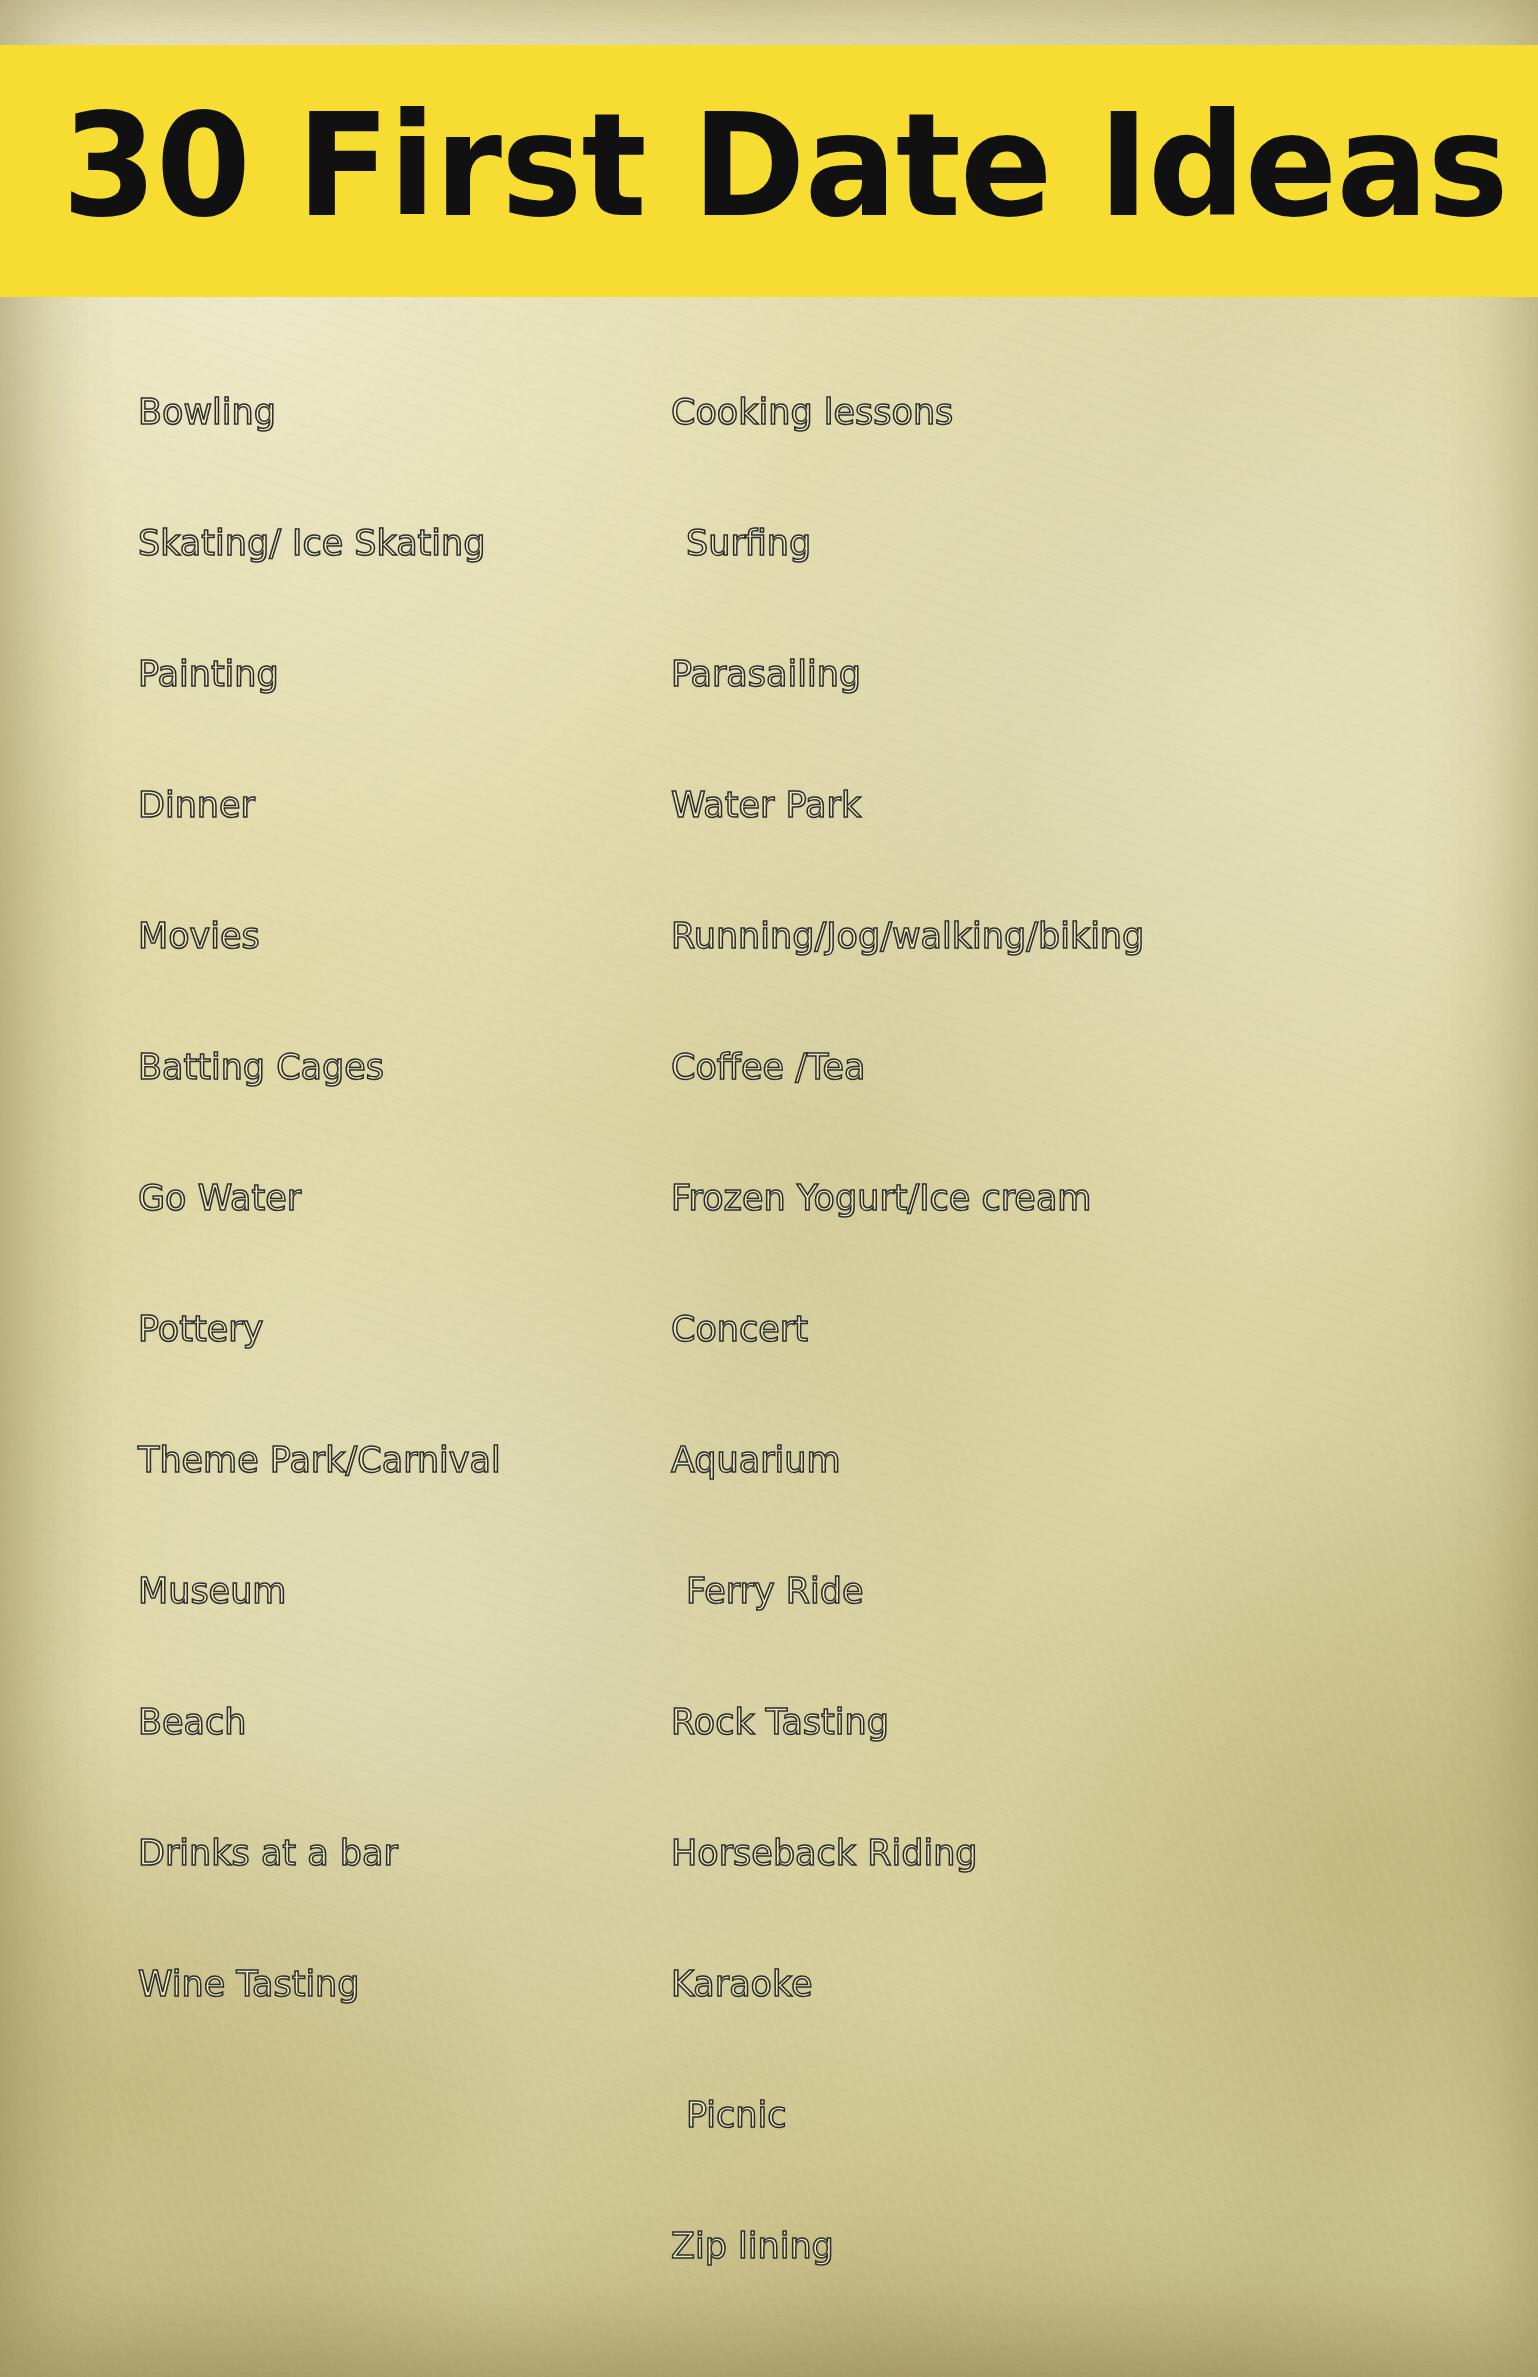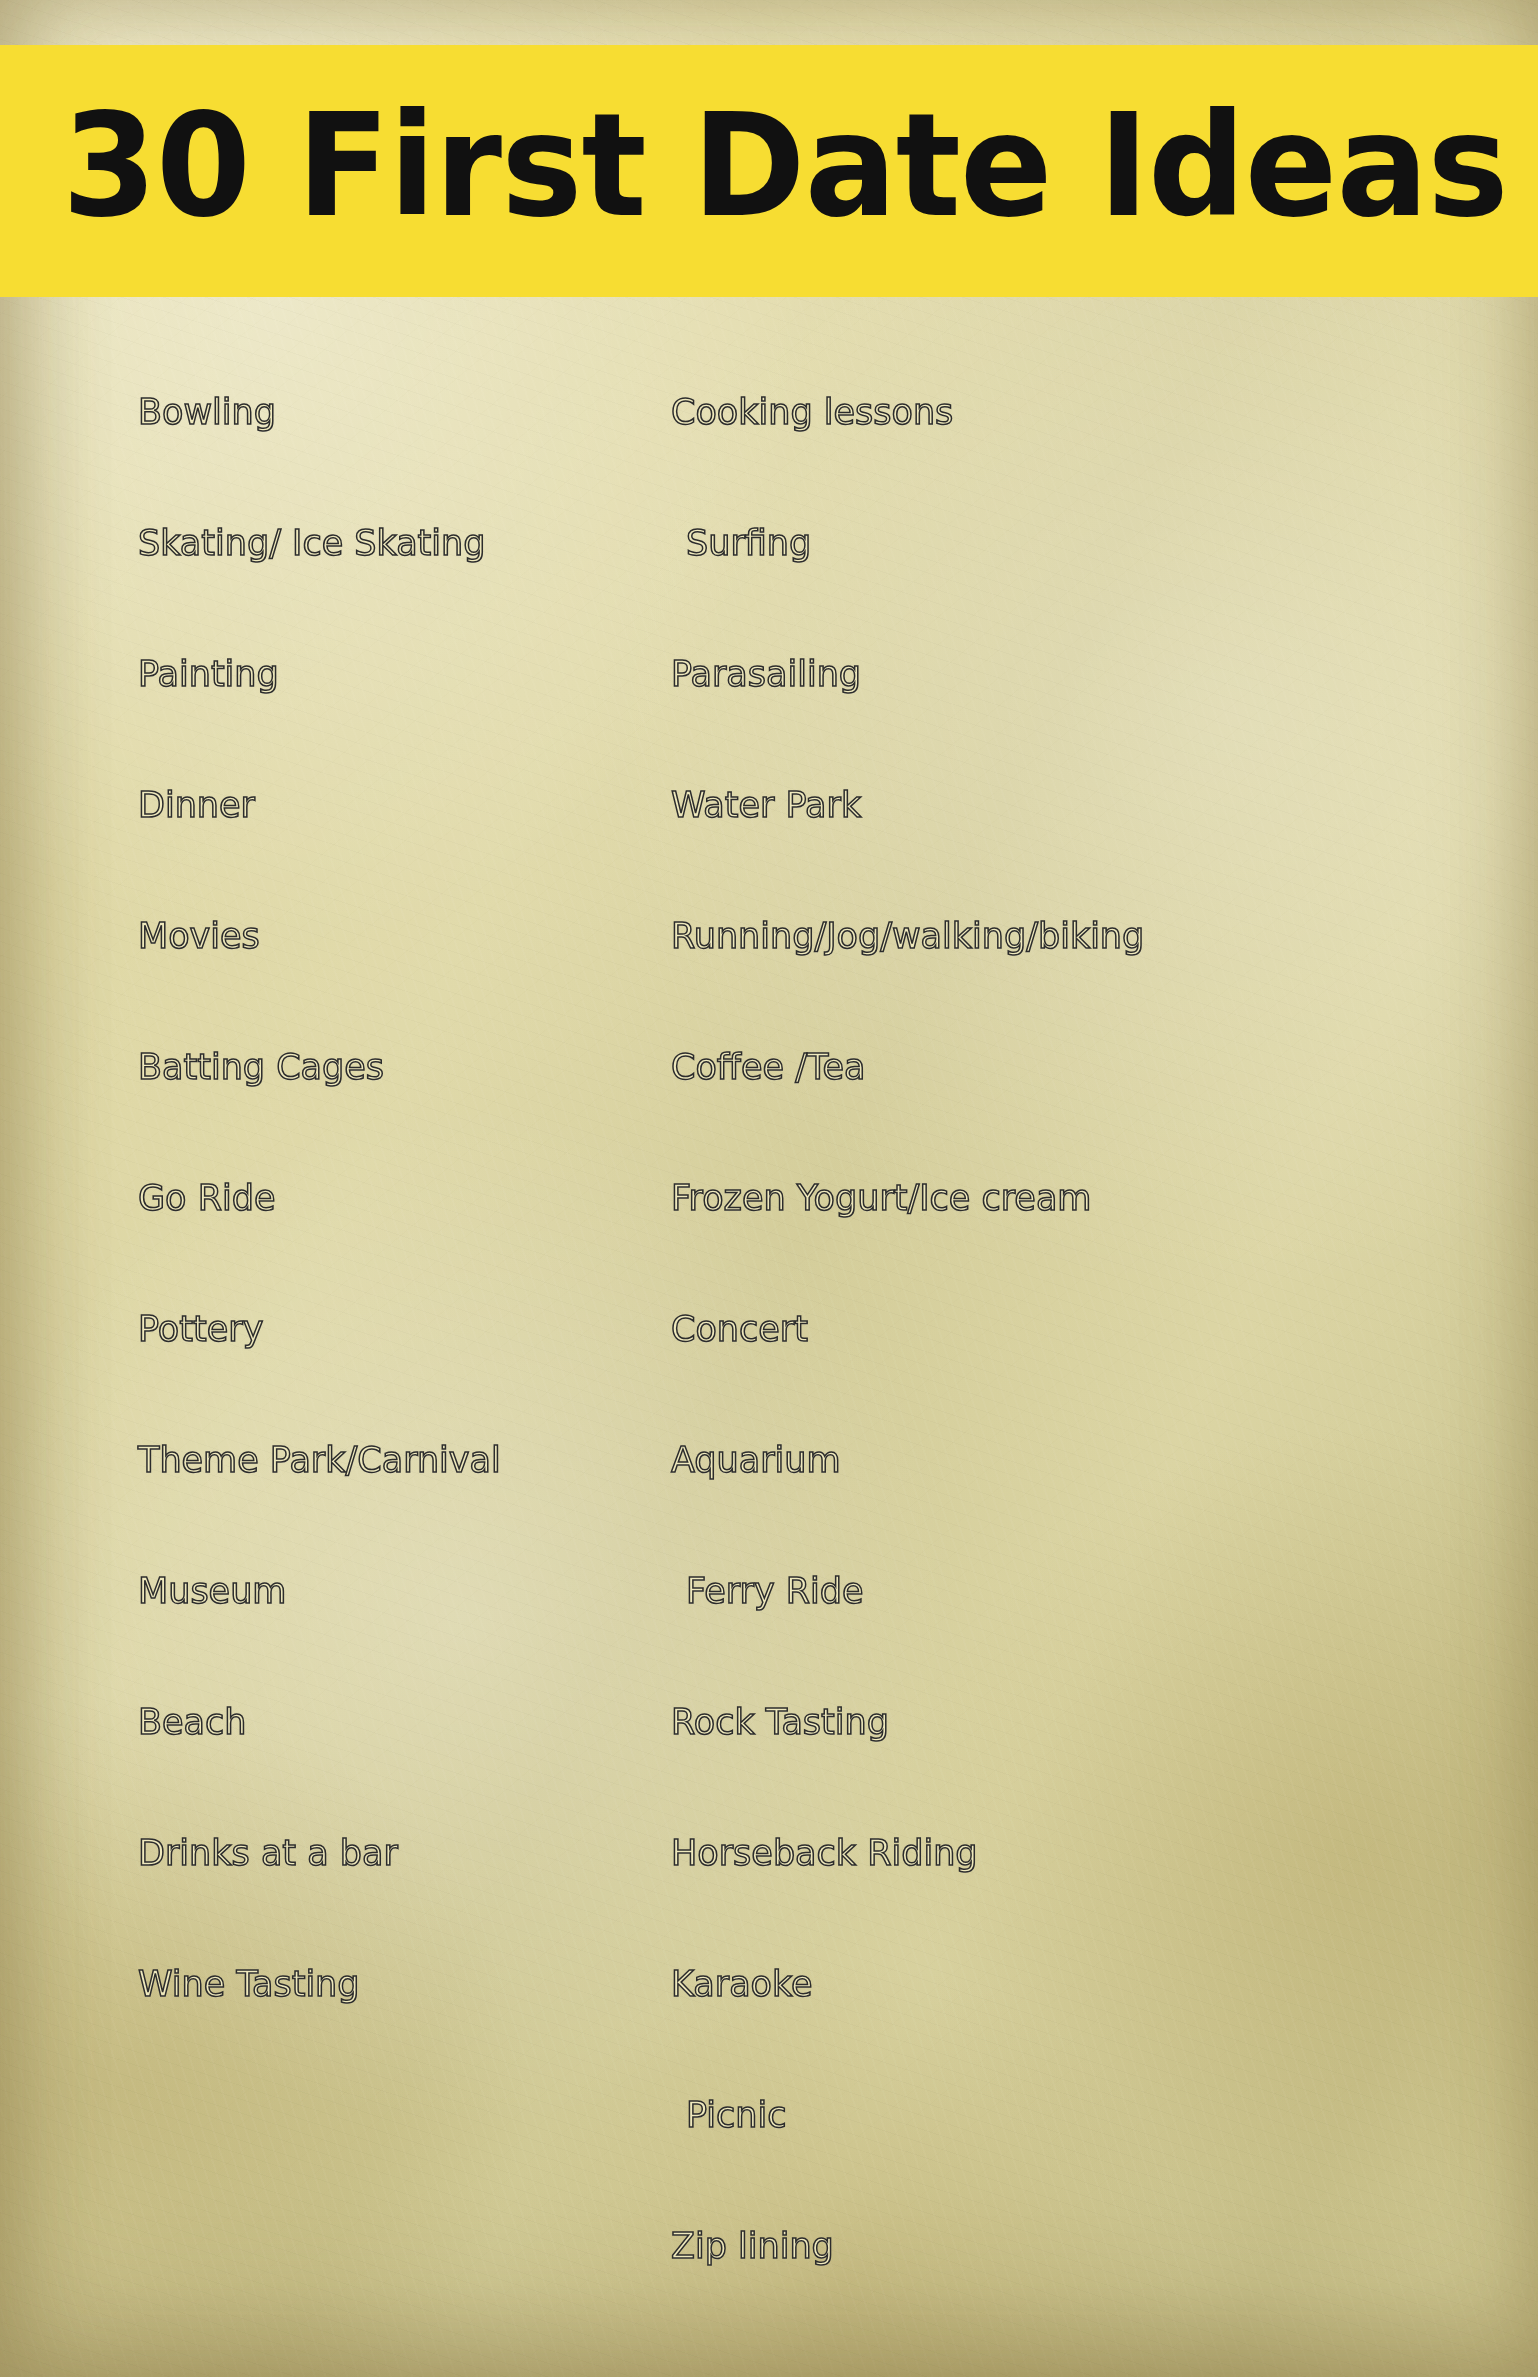--- a/index.html
+++ b/index.html
@@ -127,21 +127,21 @@
 
   <div class="lists">
 
     <div class="column col-left">
       <div class="item">Bowling</div>
       <div class="item">Skating/ Ice Skating</div>
       <div class="item">Painting</div>
       <div class="item">Dinner</div>
       <div class="item">Movies</div>
       <div class="item">Batting Cages</div>
-      <div class="item">Go Ride</div>
+      <div class="item">Go Water</div>
       <div class="item">Pottery</div>
       <div class="item">Theme Park/Carnival</div>
       <div class="item">Museum</div>
       <div class="item">Beach</div>
       <div class="item">Drinks at a bar</div>
       <div class="item">Wine Tasting</div>
     </div>
 
     <div class="column col-right">
       <div class="item">Cooking lessons</div>

